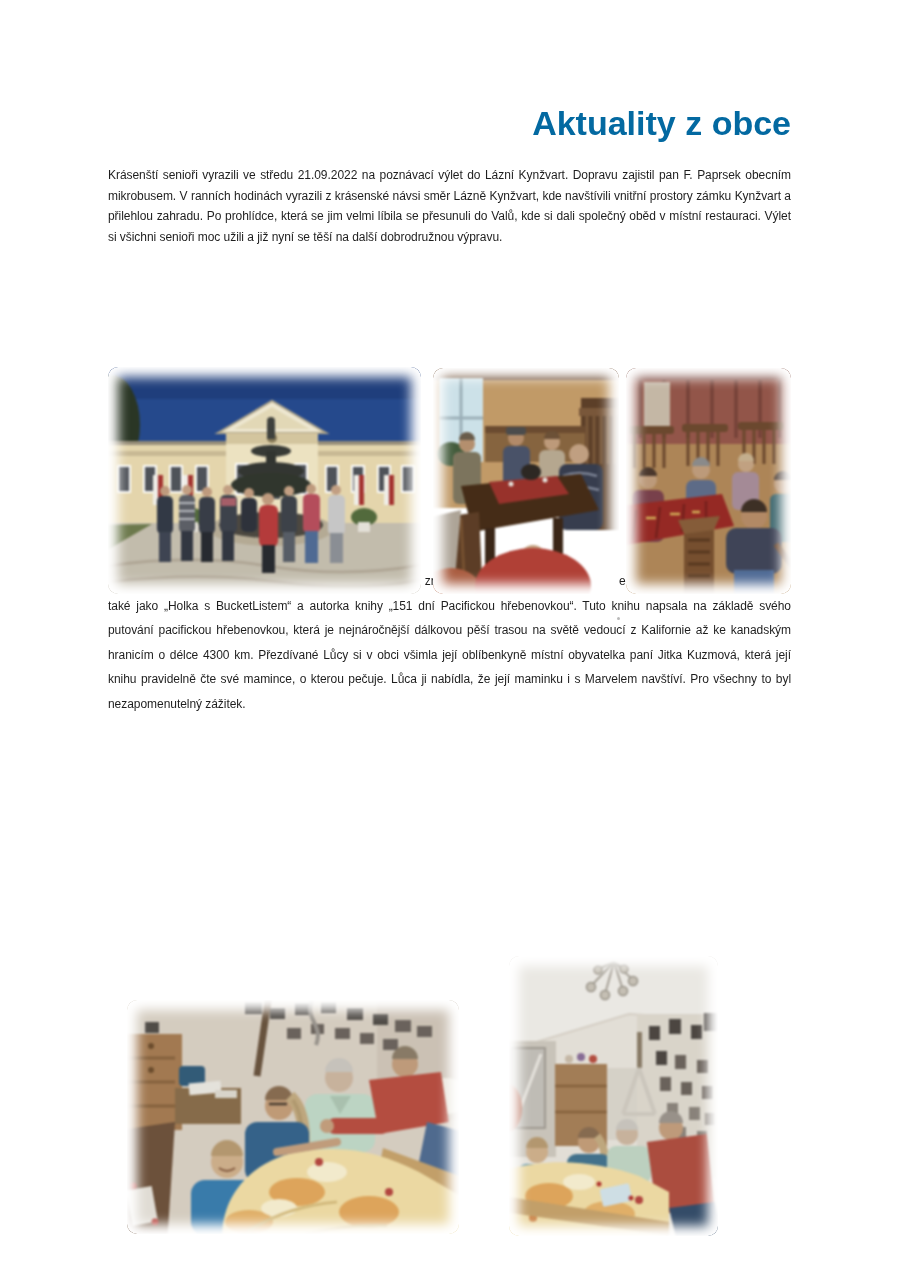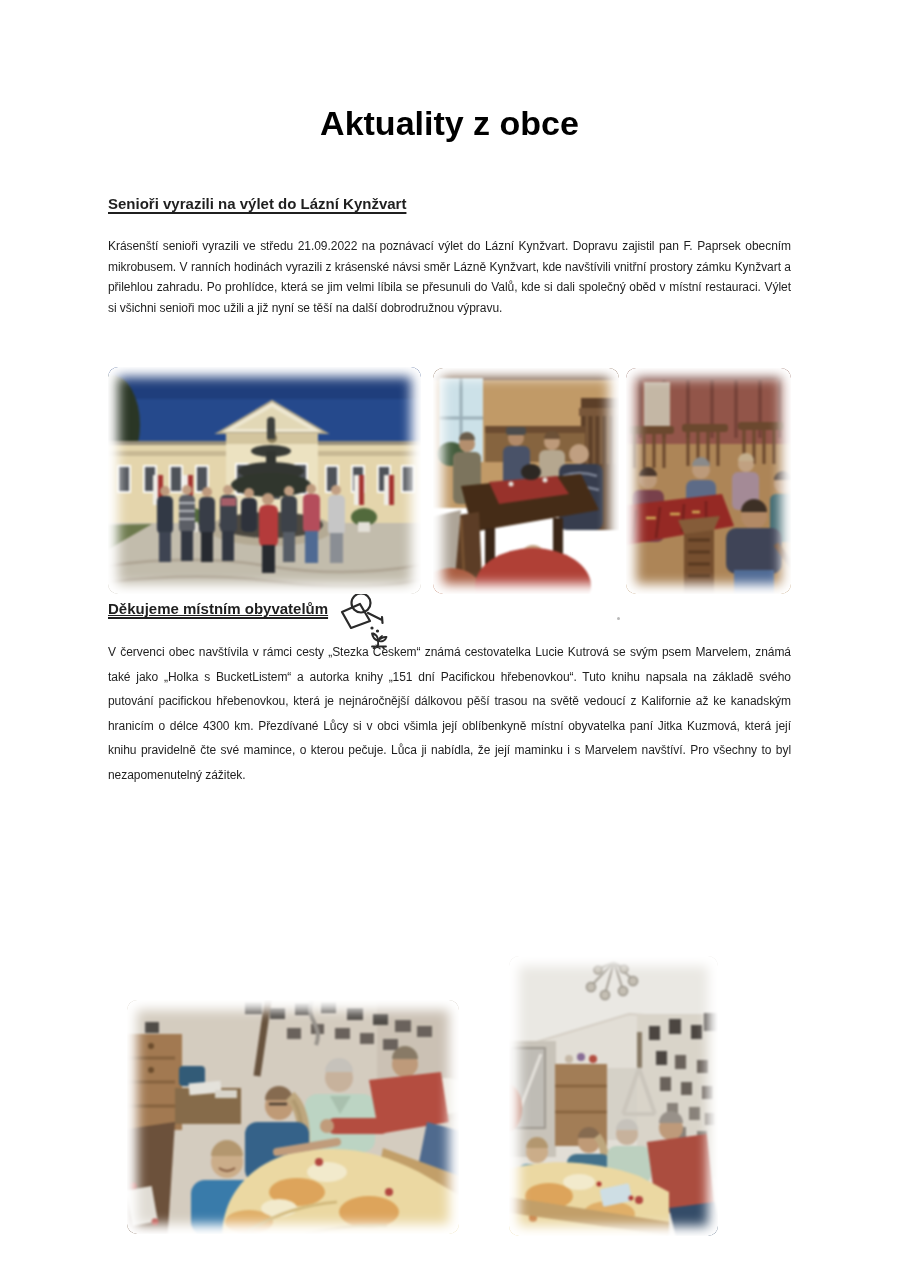--- a/index.html
+++ b/index.html
@@ -4,22 +4,22 @@
 <title>Aktuality z obce</title>
 <style>
   html,body{margin:0;padding:0;background:#ffffff;}
   .page{
     position:relative;width:900px;height:1273px;background:#ffffff;
     font-family:"Liberation Sans","DejaVu Sans",sans-serif;color:#222;
     overflow:hidden;
   }
   .content{position:absolute;left:108px;top:0;width:683px;}
   h1.title{
-    margin:103px 0 0 0;text-align:center;font-size:34px;line-height:40px;
-    font-weight:700;color:#000000;letter-spacing:0px;
+    margin:103px 0 0 0;text-align:right;font-size:34px;line-height:40px;
+    font-weight:700;color:#0369a1;letter-spacing:0px;
   }
   h2.sec{
     margin:0;font-size:15px;line-height:20px;font-weight:700;color:#1f1f1f;
     display:flex;align-items:flex-start;height:20px;overflow:visible;
   }
   h2.sec .hd{text-decoration:underline;text-underline-offset:3px;text-decoration-thickness:1.5px;}
   h2.s1{margin-top:51px;}
   h2.s2{margin-top:281px;text-decoration:underline;}
   h2.s3{margin-top:31px;}
   p.body{
@@ -46,23 +46,20 @@
   .speck{position:absolute;left:617px;top:617px;width:3px;height:3px;border-radius:50%;background:#b9b9b9;}
 </style>
 </head>
 <body>
 
 <div class="page">
 
   <div class="content">
     <h1 class="title">Aktuality z obce</h1>
 
-    <h2 class="sec s1">
-      <span class="hd">Senioři vyrazili na výlet do Lázní Kynžvart</span>
-    </h2>
     <p class="body p1">Krásenští senioři vyrazili ve středu 21.09.2022 na poznávací výlet do Lázní Kynžvart. Dopravu zajistil pan F. Paprsek obecním mikrobusem. V ranních hodinách vyrazili z krásenské návsi směr Lázně Kynžvart, kde navštívili vnitřní prostory zámku Kynžvart a přilehlou zahradu. Po prohlídce, která se jim velmi líbila se přesunuli do Valů, kde si dali společný oběd v místní restauraci. Výlet si všichni senioři moc užili a již nyní se těší na další dobrodružnou výpravu.</p>
 
     <h2 class="sec s2">
       <span class="hd">Děkujeme místním obyvatelům</span>
       <span class="canicon">
         <svg width="54" height="58" viewBox="0 0 54 58" aria-hidden="true">
           <g fill="none" stroke="#2a2a2a" stroke-width="2.2" stroke-linecap="round" stroke-linejoin="round">
             <circle cx="25" cy="12" r="9.5"></circle>
             <path d="M6 21 L24 13 L34 30 L15 37 Z"></path>
             <path d="M32 22 L46 29 M46 26 L46.5 32"></path>

